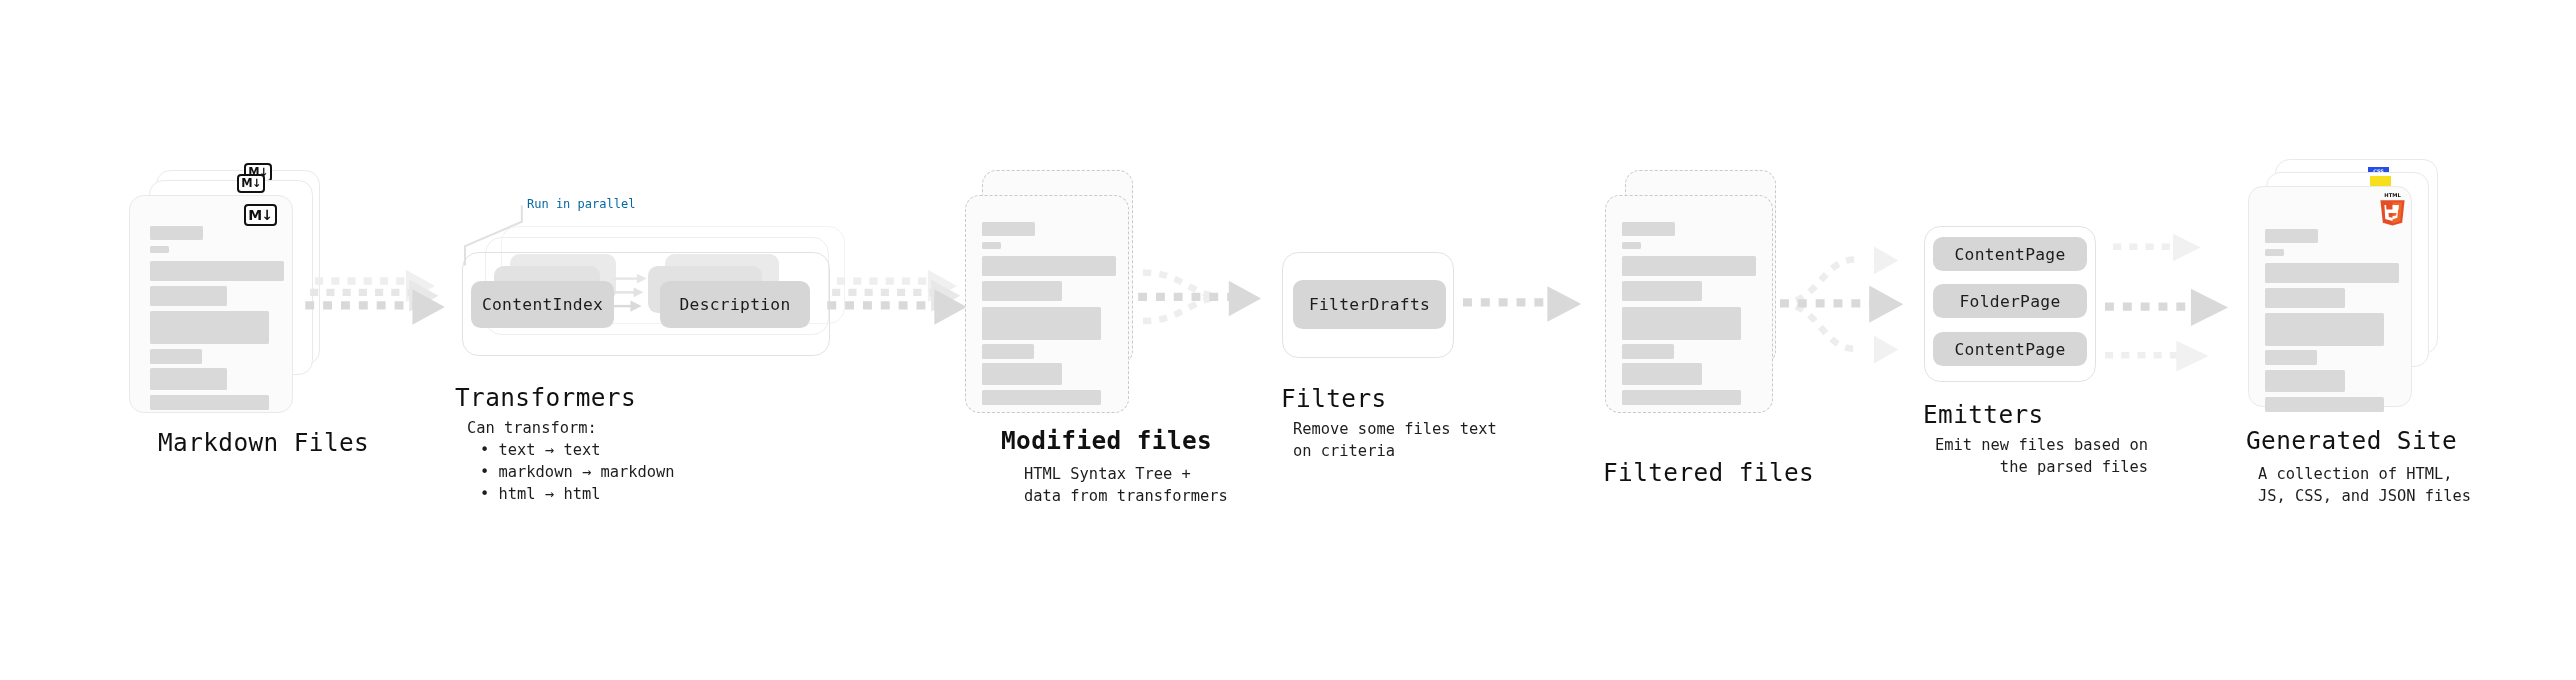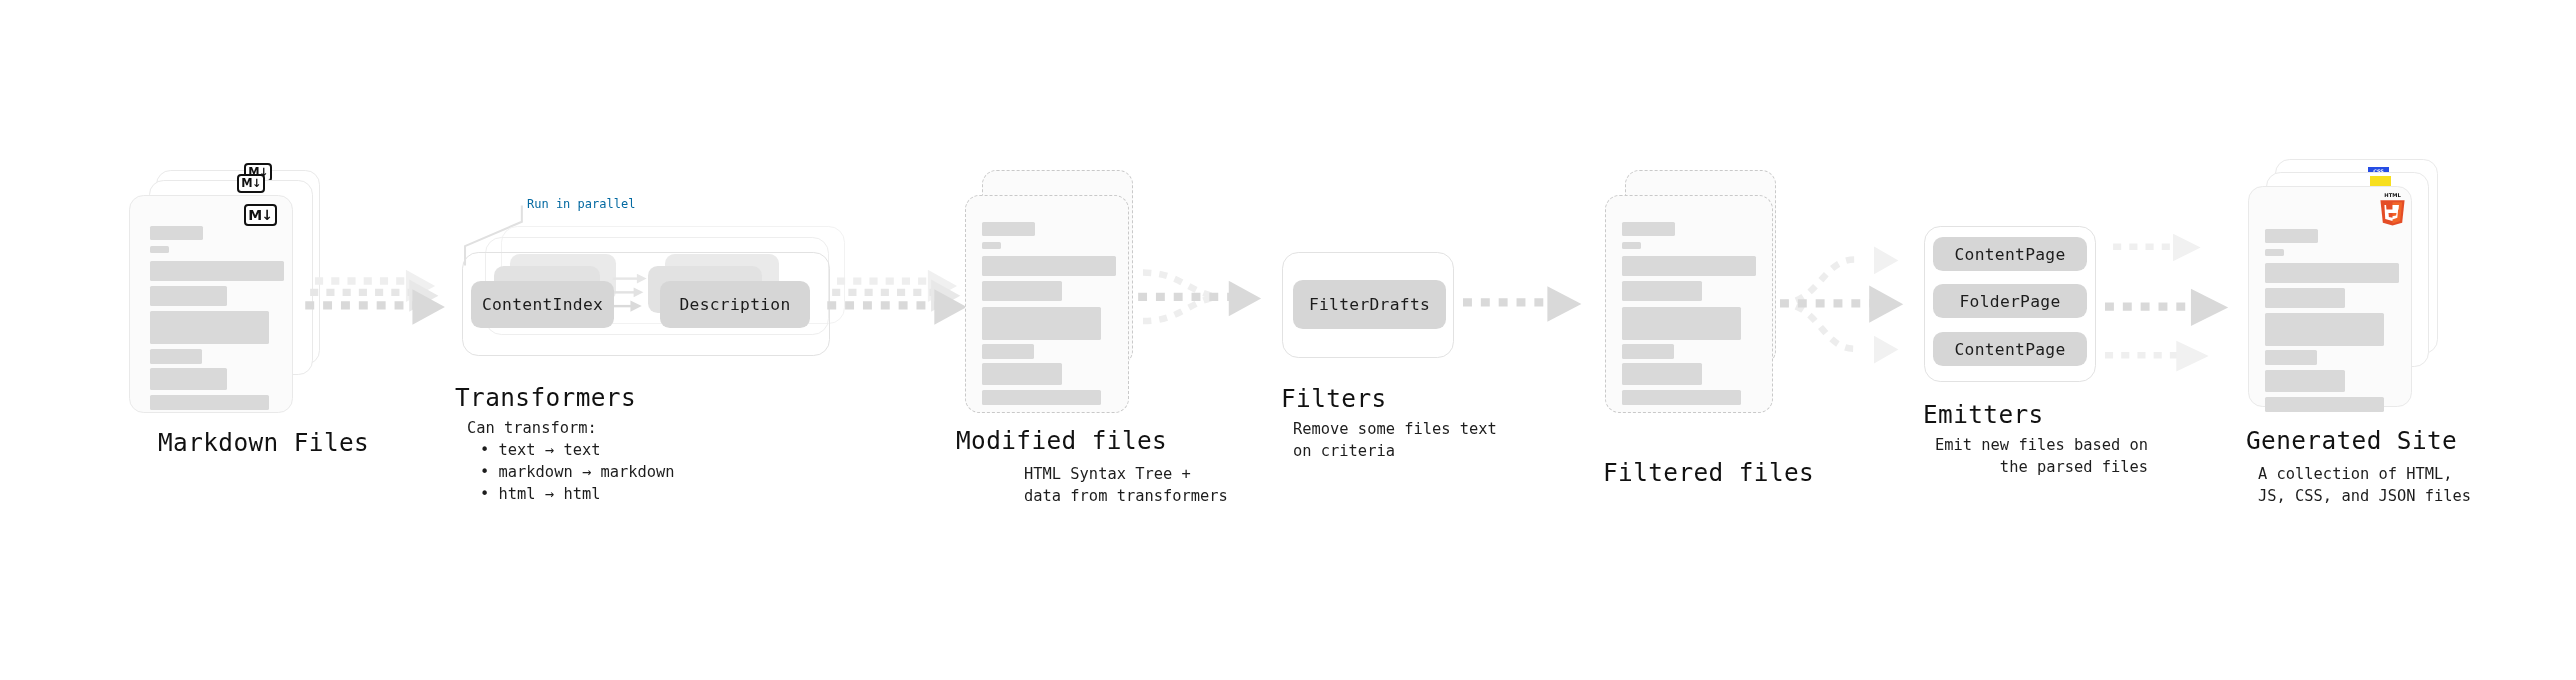--- a/index.html
+++ b/index.html
@@ -170,21 +170,21 @@
     <div class="card dashed" style="left:965px;top:195px;width:164px;height:218px;">
       <div class="bar" style="left:16.3px;top:26px;width:53px;height:14px;"></div>
       <div class="bar" style="left:16.3px;top:46px;width:18.7px;height:6.5px;"></div>
       <div class="bar" style="left:16.3px;top:60px;width:134px;height:20.3px;"></div>
       <div class="bar" style="left:16.3px;top:85px;width:80px;height:20.3px;"></div>
       <div class="bar" style="left:16.3px;top:111px;width:119px;height:32.5px;"></div>
       <div class="bar" style="left:16.3px;top:148px;width:52px;height:14.6px;"></div>
       <div class="bar" style="left:16.3px;top:167px;width:80px;height:22px;"></div>
       <div class="bar" style="left:16.3px;top:194px;width:119px;height:14.6px;"></div>
     </div>
-    <div class="title" style="left:956px;top:426px;">Modified files</div>
+    <div class="title" style="left:1001px;top:426px;font-weight:bold;">Modified files</div>
     <div class="sub" style="left:1012px;top:463px;">HTML Syntax Tree +
 data from transformers</div>
   </div>
 
   <svg style="left:1138px;top:258px;width:154px;height:89px;" viewBox="0 0 190 110">
     <path d="M 6 18 C 50 18 60 40 96 48" stroke="#eeeeee" stroke-width="8" stroke-dasharray="10 10" fill="none"></path>
     <path d="M 6 78 C 50 78 60 56 96 48" stroke="#eeeeee" stroke-width="8" stroke-dasharray="10 10" fill="none"></path>
     <g stroke="#d9d9d9" stroke-width="10" stroke-dasharray="11 11" fill="none">
       <line x1="0" y1="48" x2="118" y2="48"></line>
     </g>

